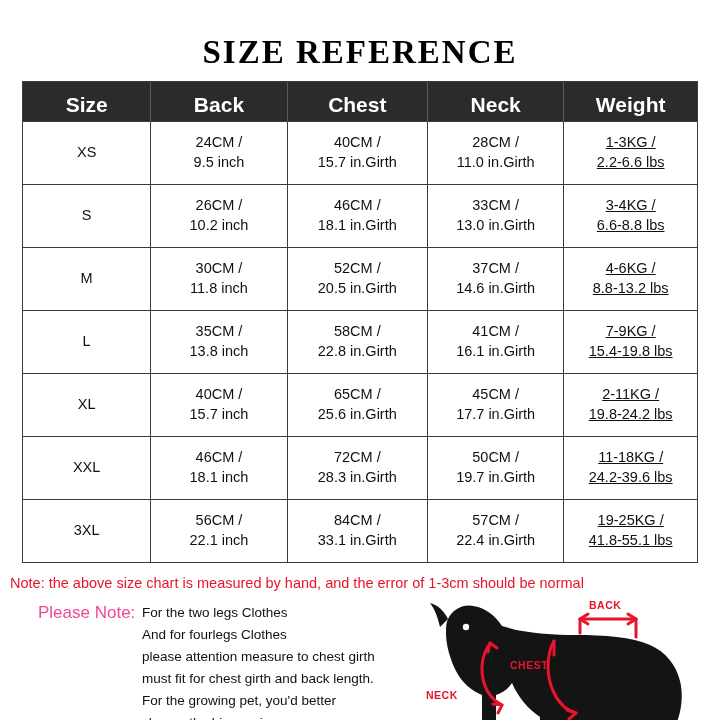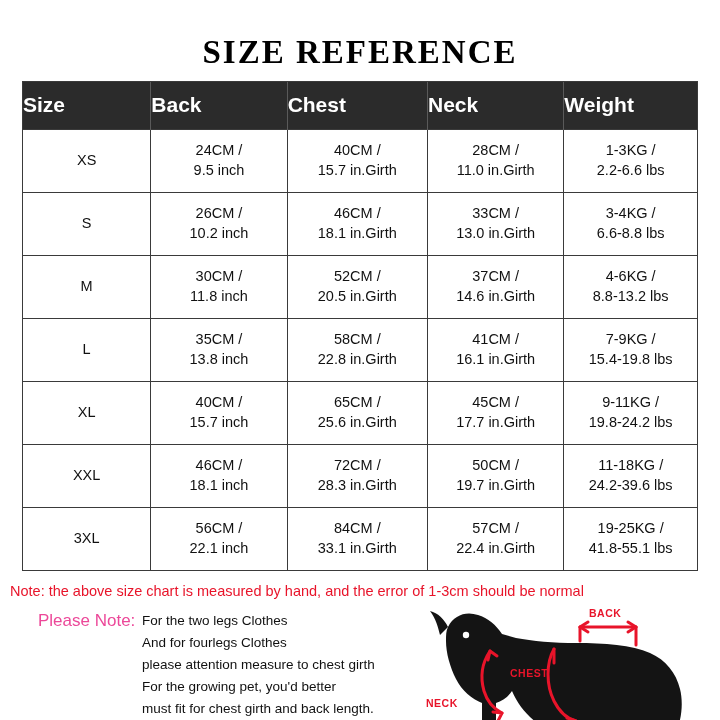--- a/index.html
+++ b/index.html
@@ -38,41 +38,42 @@
   table.size-table {
     width: 100%;
     border-collapse: collapse;
     table-layout: fixed;
   }
   table.size-table thead th {
     background: #2b2b2b;
     color: #ffffff;
     font-size: 21px;
     font-weight: bold;
-    padding: 11px 0 12px 0;
-    text-align: left;
+    padding: 11px 0 4px 0;
+    text-align: center;
     border-right: 1px solid #5a5a5a;
     font-family: "Liberation Sans", sans-serif;
   }
   table.size-table thead th:last-child {
     border-right: none;
   }
   table.size-table td {
     border-top: 1px solid #3a3a3a;
     border-right: 1px solid #3a3a3a;
     text-align: center;
     font-size: 14.5px;
     line-height: 1.35;
     padding: 7px 2px;
     color: #111111;
     height: 48px;
     vertical-align: middle;
   }
   table.size-table td:last-child {
     border-right: none;
+    text-decoration: underline;
   }
   td.size-cell {
     font-size: 19px;
   }
   .cell-l1, .cell-l2 {
     display: block;
     white-space: nowrap;
   }
   .note-red {
     color: #e8142a;
@@ -230,21 +231,21 @@
           </td>
           <td>
             <span class="cell-l1">65CM /</span>
             <span class="cell-l2">25.6 in.Girth</span>
           </td>
           <td>
             <span class="cell-l1">45CM /</span>
             <span class="cell-l2">17.7 in.Girth</span>
           </td>
           <td>
-            <span class="cell-l1">9-11KG /</span>
+            <span class="cell-l1">2-11KG /</span>
             <span class="cell-l2">19.8-24.2 lbs</span>
           </td>
         </tr>
 
         <tr>
           <td class="size-cell">XXL</td>
           <td>
             <span class="cell-l1">46CM /</span>
             <span class="cell-l2">18.1 inch</span>
           </td>
@@ -287,22 +288,22 @@
   </div>
 
   <div class="note-red">Note: the above size chart is measured by hand, and the error of 1-3cm should be normal</div>
 
   <div class="bottom">
     <div class="please-note">Please Note:</div>
     <div class="note-lines">
       <div>For the two legs Clothes</div>
       <div>And for fourlegs Clothes</div>
       <div>please attention measure to chest girth</div>
+      <div>must fit for chest girth and back length.</div>
       <div>For the growing pet, you'd better</div>
-      <div>must fit for chest girth and back length.</div>
       <div>choose the bigger size.</div>
 
     </div>
 
     <div class="dog-figure">
       <svg width="292" height="190" viewBox="0 0 292 190">
         <path fill="#141414" d="M44,22 C50,10 62,6 74,10 C84,13 92,20 98,29 L112,33
           C128,36 150,38 172,38 C200,38 228,40 246,48
           C262,55 272,68 276,84 C279,96 278,110 274,122
           C271,131 268,140 266,150 L266,176 L252,176 L252,150

